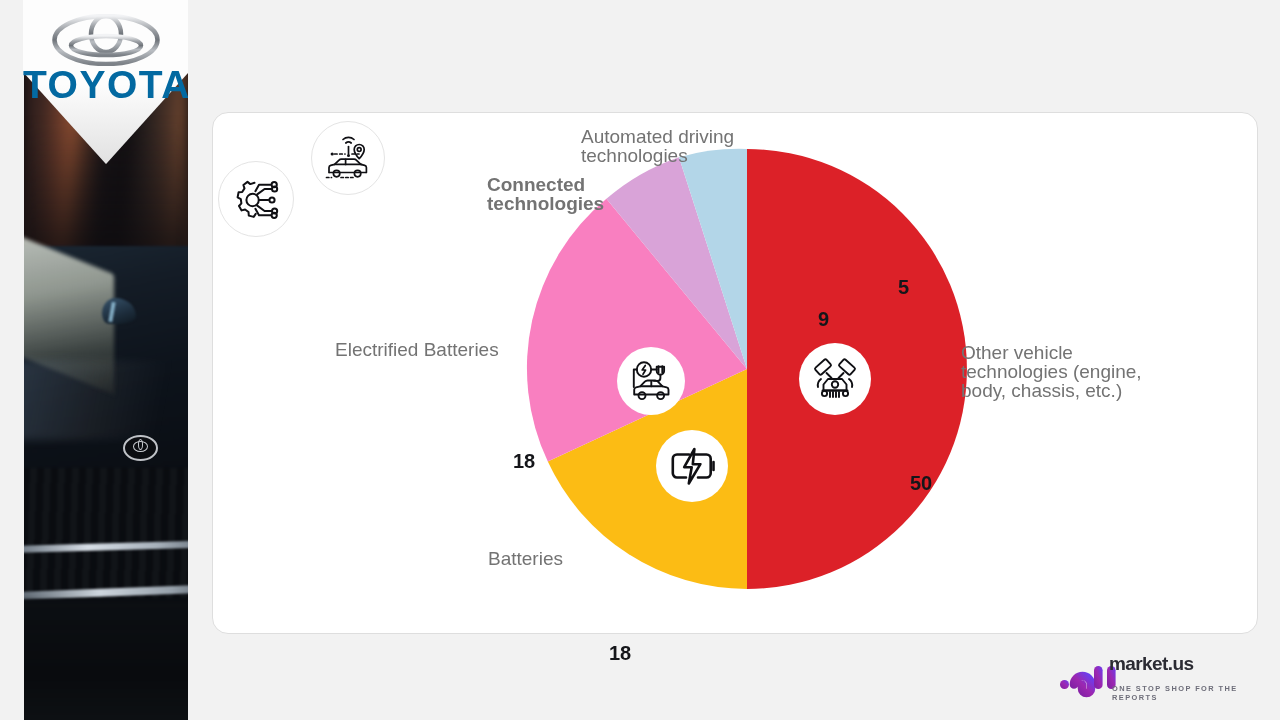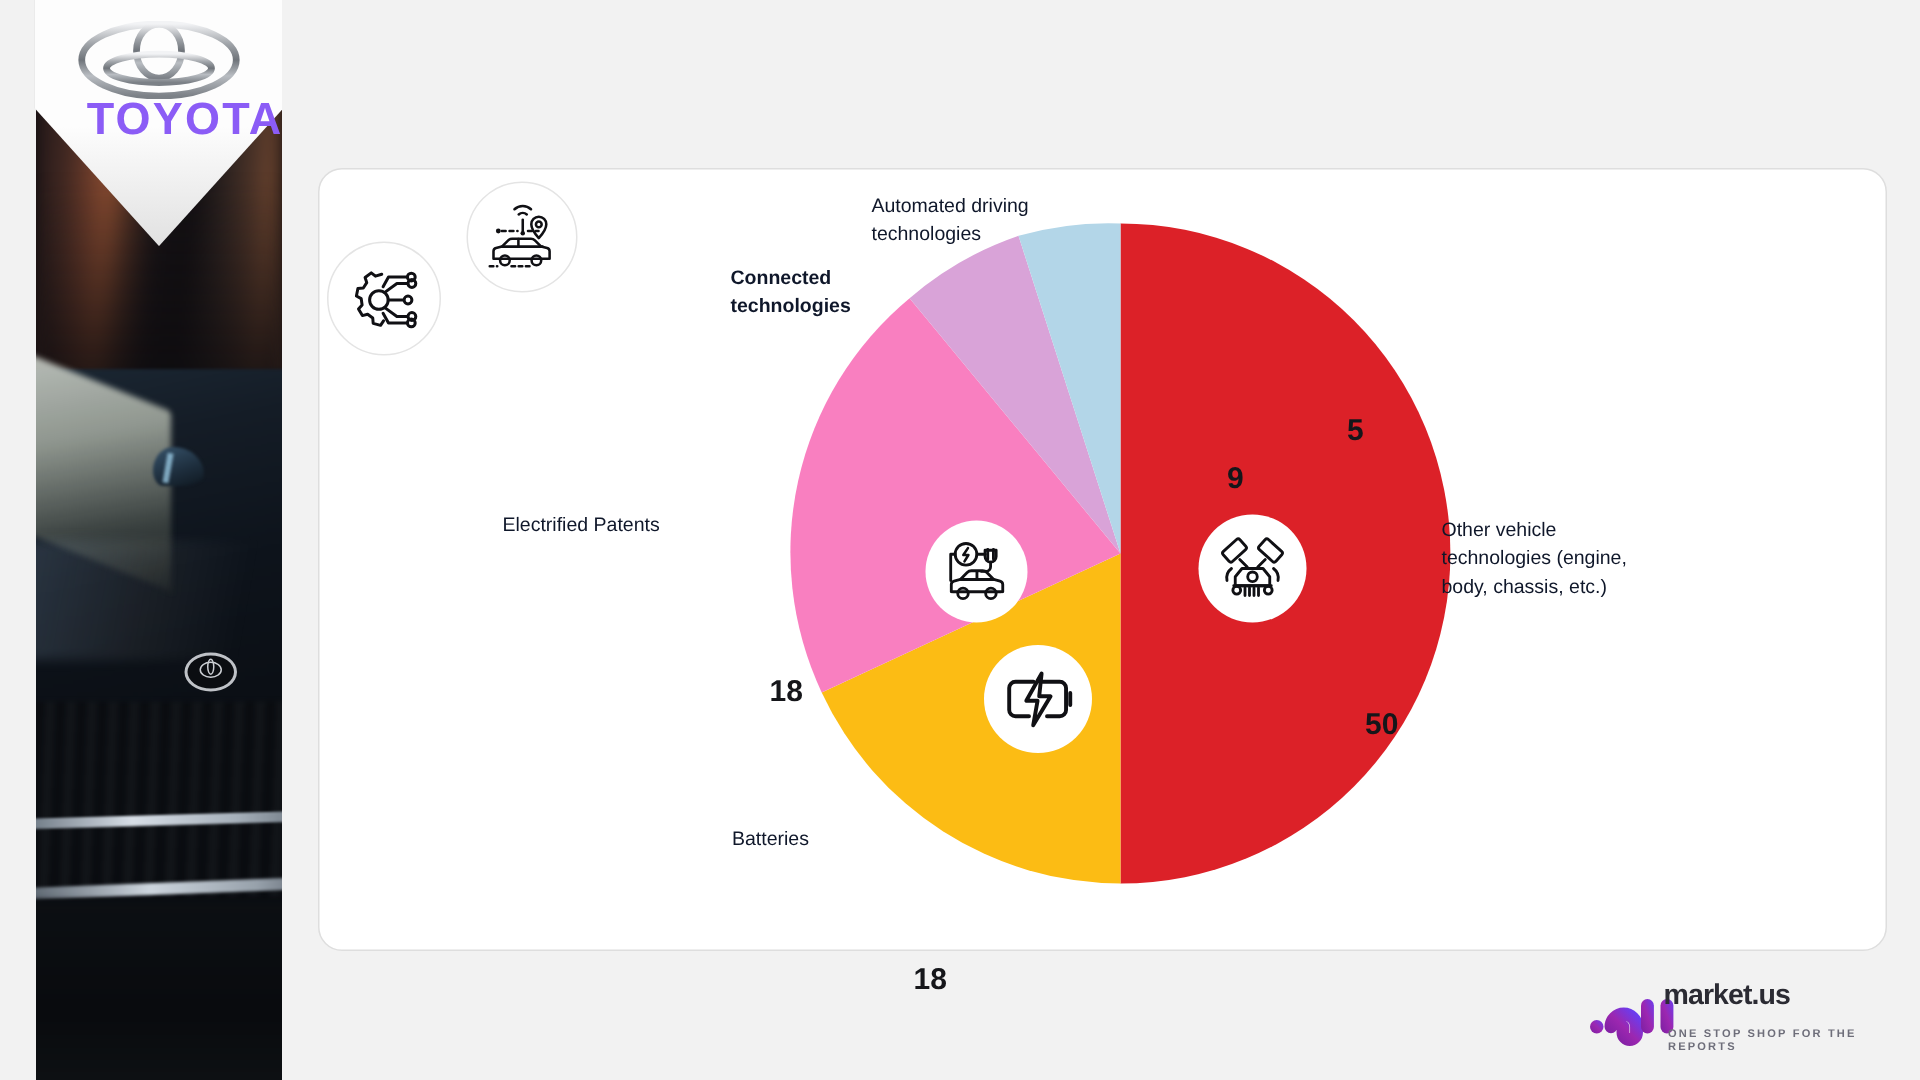--- a/index.html
+++ b/index.html
@@ -173,23 +173,23 @@
     left: 52px; top: 14px;
     width: 108px; height: 52px;
   }
   #toyota-wordmark {
     position: absolute;
     left: 23px; top: 63px;
     width: 166px;
     text-align: right;
     font-family: "Liberation Sans", sans-serif;
     font-weight: bold;
-    font-size: 30px;
+    font-size: 39px;
     letter-spacing: 1.5px;
-    color: #8b5cf6;
+    color: #0369a1;
   }
 
   
   #main {
     position: absolute;
     left: 188px; top: 0;
     width: 1092px; height: 720px;
     background: #f2f2f2;
   }
   #page-title {
@@ -218,22 +218,22 @@
   #pie-svg { position: absolute; left: 0; top: 0; }
 
   .slice-value {
     position: absolute;
     font-size: 20px;
     font-weight: bold;
     color: #15161a;
   }
   .cat-label {
     position: absolute;
-    font-size: 13px;
-    color: #0f172a;
+    font-size: 19px;
+    color: #737373;
     line-height: 19px;
   }
   .icon-badge {
     position: absolute;
     background: #ffffff;
     border-radius: 50%;
     box-sizing: border-box;
   }
   .icon-badge.ring { border: 1px solid #e4e4e4; }
   .icon-badge svg { display: block; }
@@ -337,21 +337,21 @@
         <div>Automated driving</div>
         <div>technologies</div>
       </div>
 
       <div class="cat-label" style="left:274px; top:62px; width:120px;font-weight:bold;">
         <div>Connected</div>
         <div>technologies</div>
       </div>
 
       <div class="cat-label" style="left:122px; top:227px; width:170px;">
-        <div>Electrified Patents</div>
+        <div>Electrified Batteries</div>
       </div>
 
       <div class="cat-label" style="left:275px; top:436px; width:120px;">
         <div>Batteries</div>
       </div>
 
       <div class="icon-badge" style="left:586px; top:230px; width:72px; height:72px;">
         <svg width="72" height="72" viewBox="0 0 72 72">
           <g fill="none" stroke="#101014" stroke-width="1.9" stroke-linejoin="round" stroke-linecap="round">
             <rect x="16.5" y="19.5" width="15" height="9" rx="1.6" transform="rotate(-42 24 24)"></rect>

